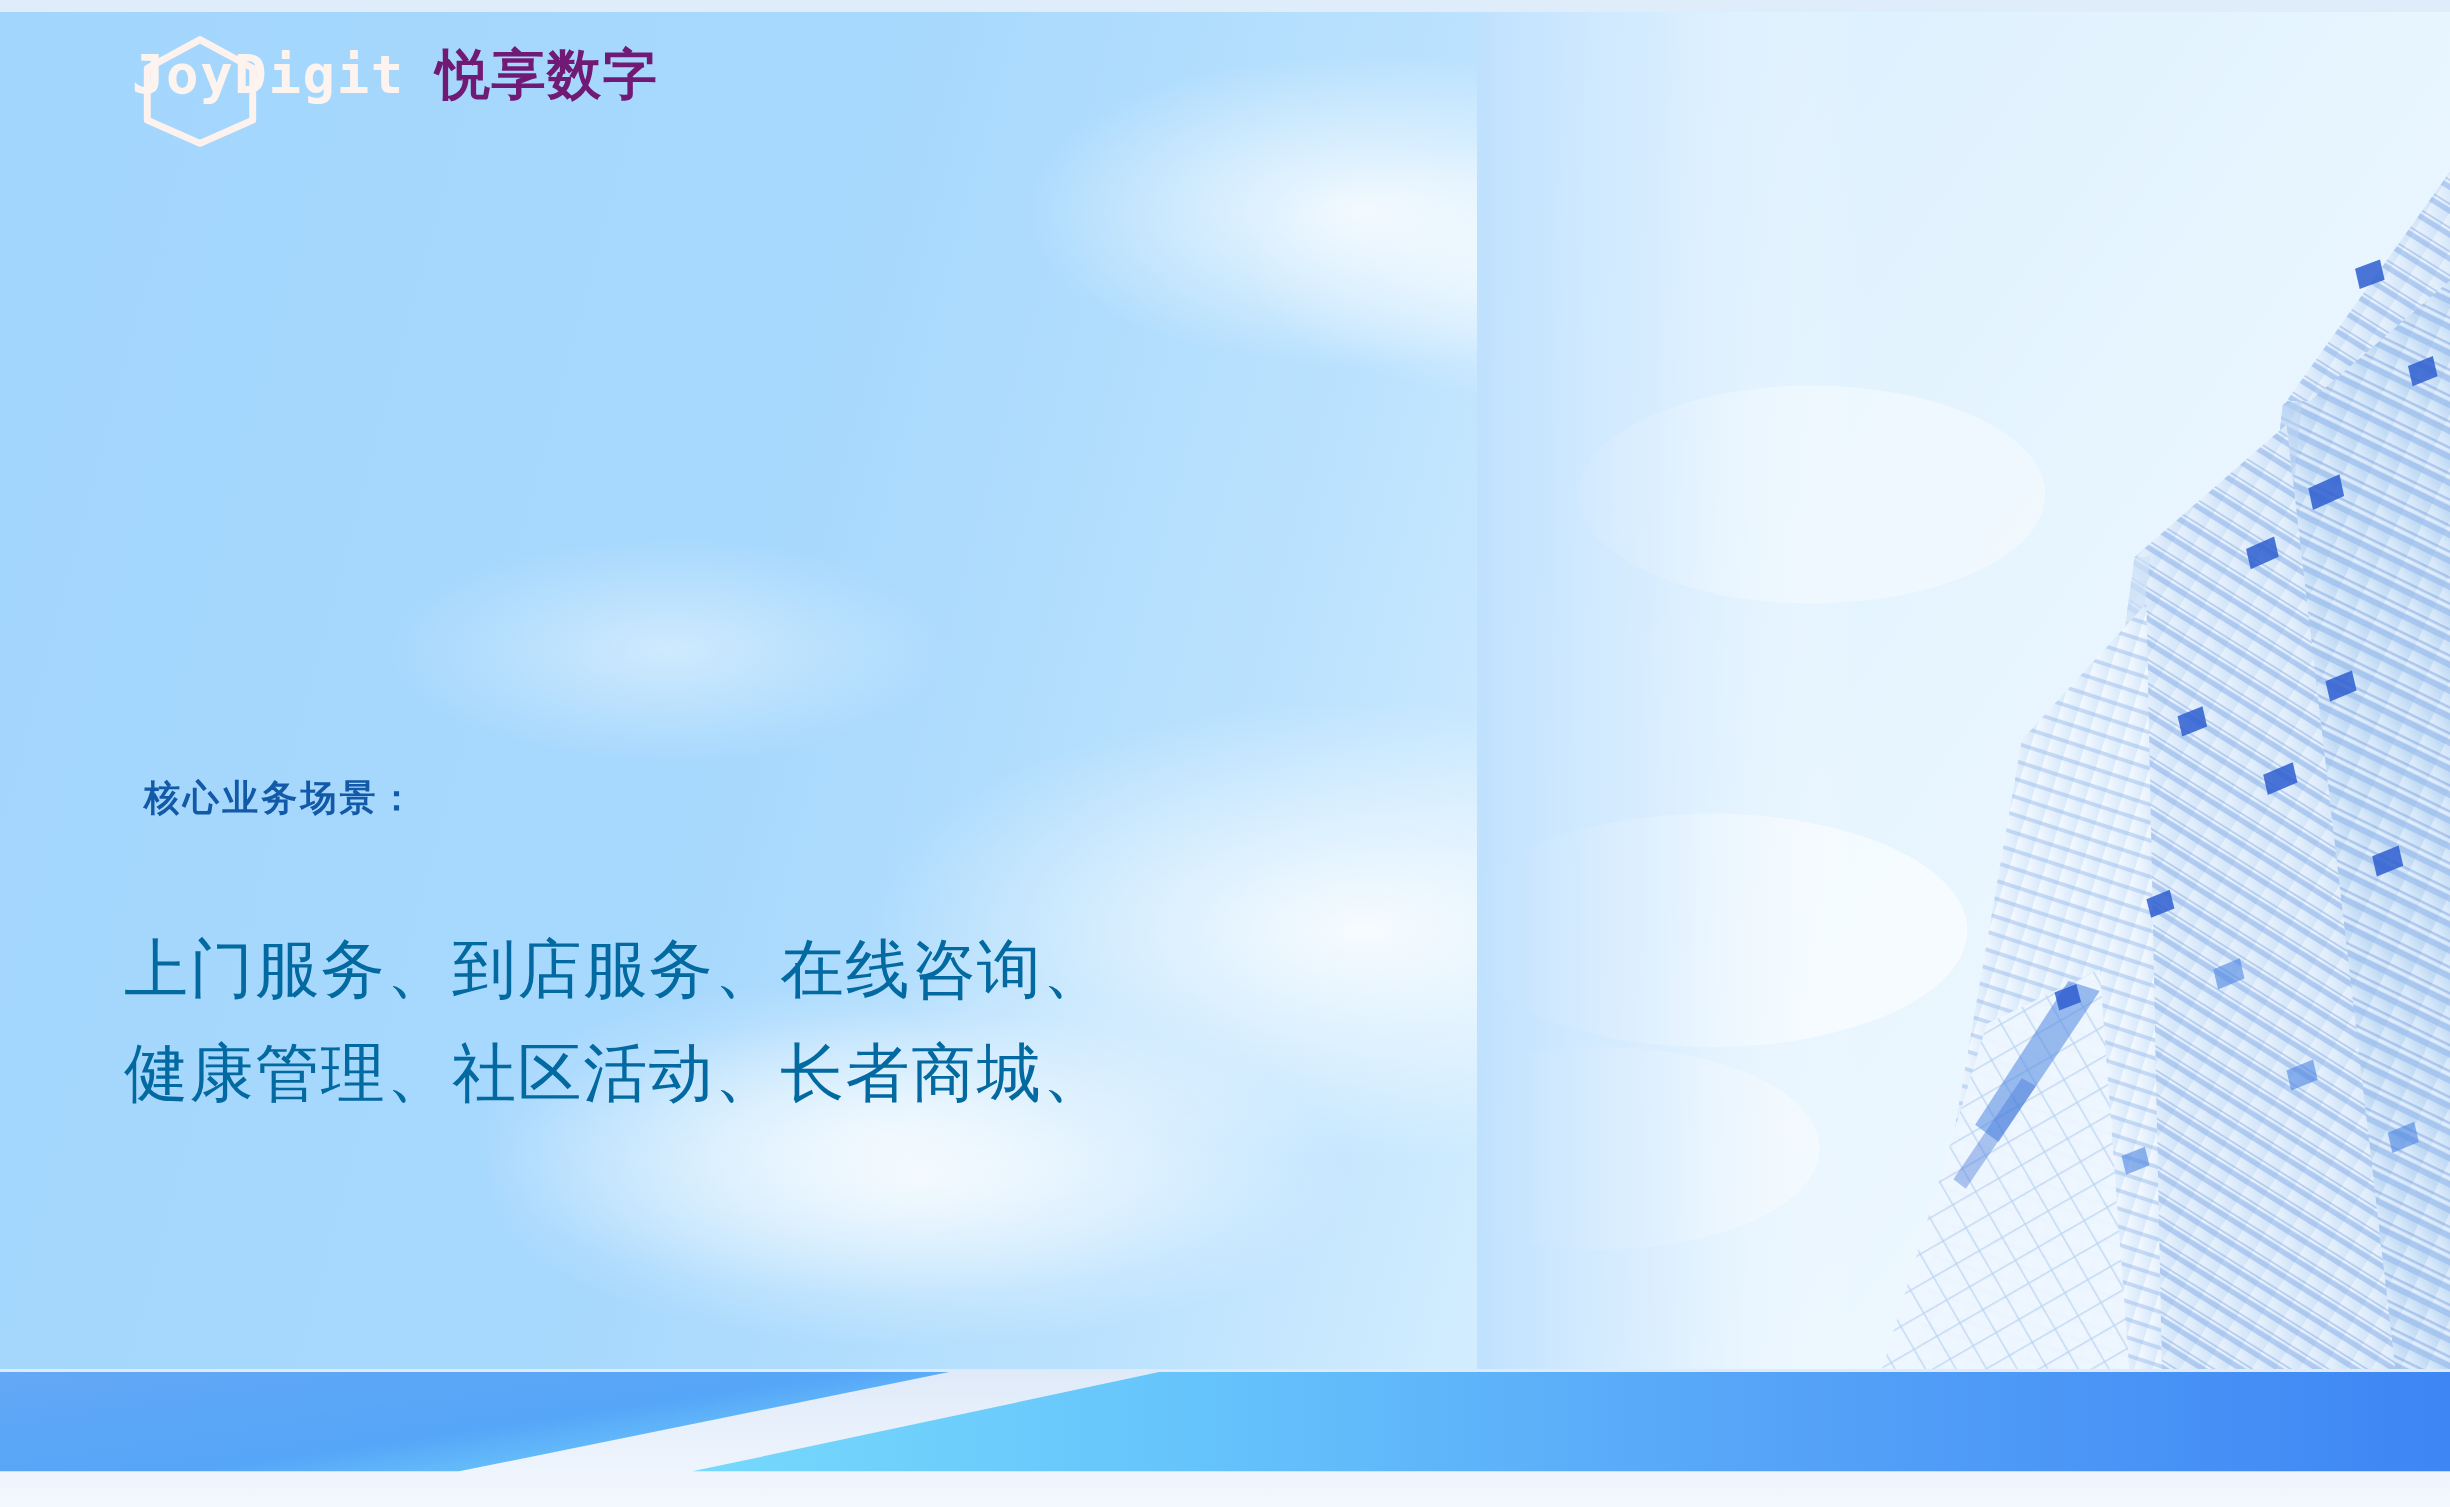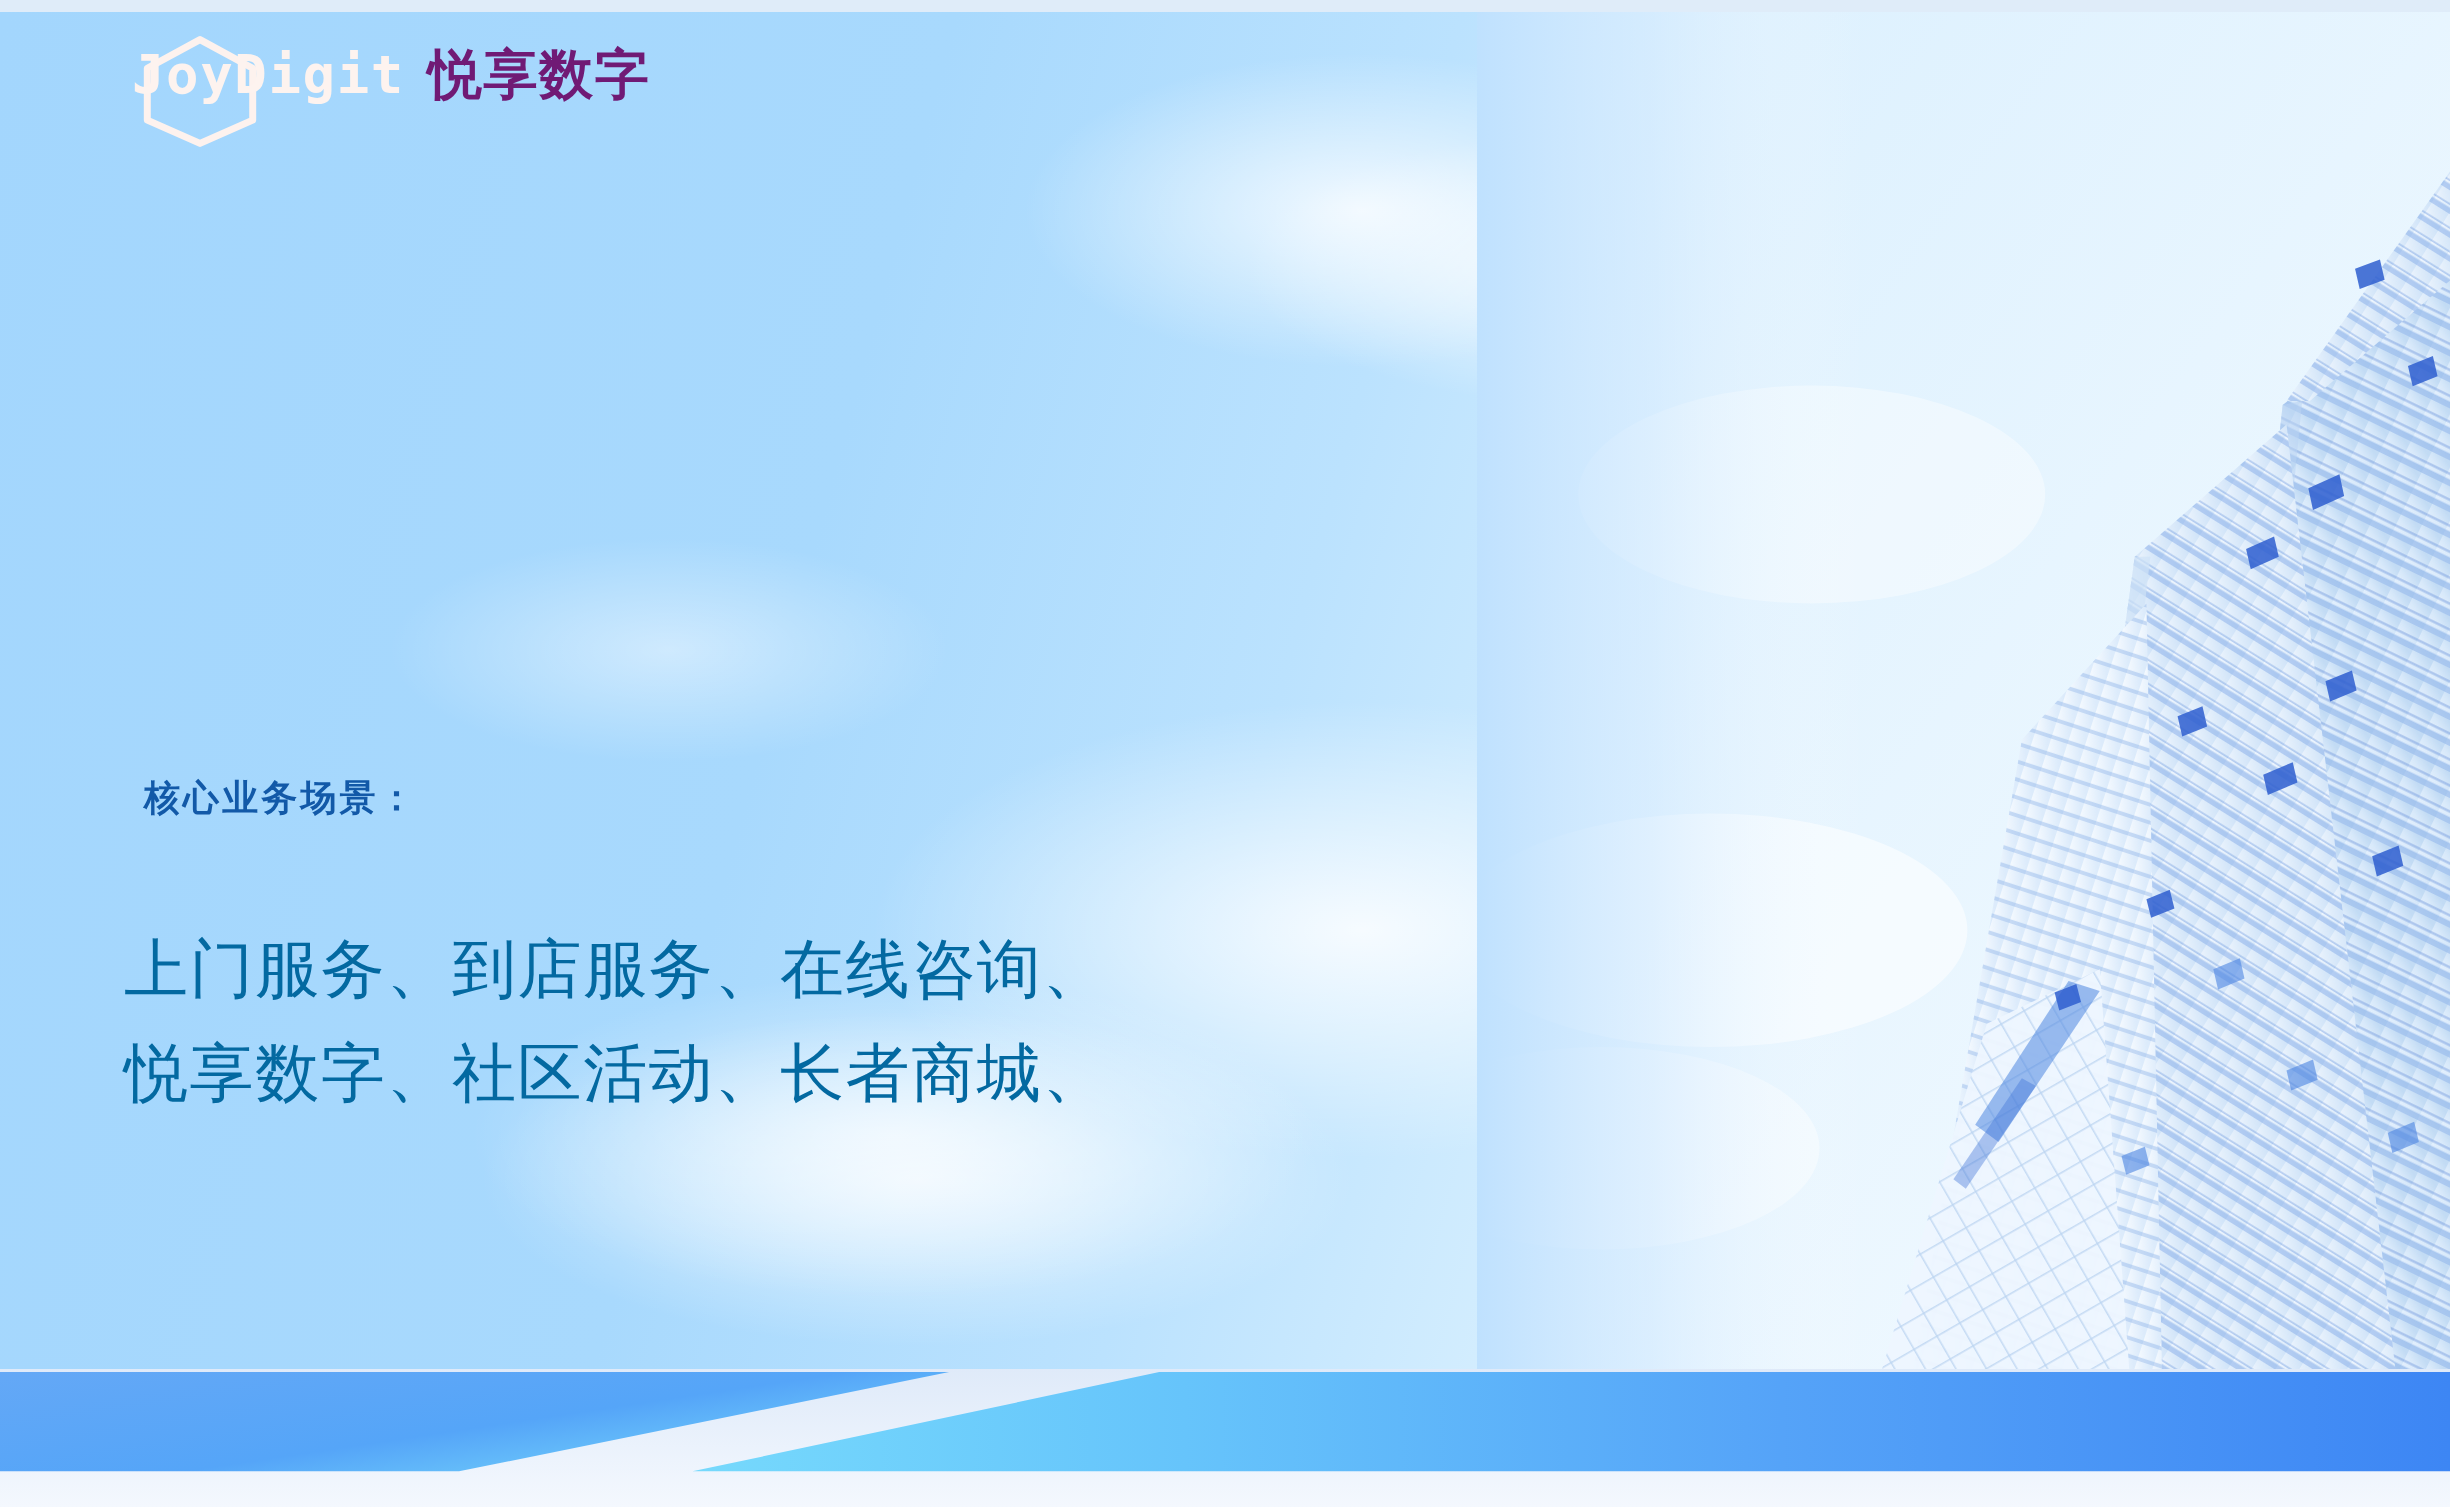--- a/index.html
+++ b/index.html
@@ -81,21 +81,21 @@
     left: 6.2px; top: 1.6px;
     width: 124px; height: 117px;
   }
   .logo-hex svg { display: block; width: 100%; height: 100%; }
   .logo-text {
     position: absolute;
     left: 0px; top: 17px;
     width: 560px;
     display: flex;
     align-items: baseline;
-    gap: 23px;
+    gap: 31px;
     white-space: nowrap;
   }
   .logo-mark {
     font-family: "DejaVu Sans Mono", monospace;
     font-size: 54px;
     font-weight: bold;
     letter-spacing: 1.6px;
     color: #fdf3ef;
     line-height: 1;
   }
@@ -281,21 +281,21 @@
       <span class="logo-mark">JoyDigit</span>
       <span class="logo-cn">悦享数字</span>
     </div>
   </div>
 
 
   <div class="subhead">核心业务场景：</div>
 
   <div class="scenarios">
     <span class="line">上门服务、到店服务、在线咨询、</span>
-    <span class="line">悦享数字、社区活动、长者商城、</span>
+    <span class="line">健康管理、社区活动、长者商城、</span>
   </div>
 
   <div class="bottom-area">
     <svg viewBox="0 0 3149 178" preserveAspectRatio="none" xmlns="http://www.w3.org/2000/svg">
       <defs>
         <linearGradient id="bandLeft" x1="0" y1="0" x2="1" y2="0.7">
           <stop offset="0%" stop-color="#64a8f6"></stop>
           <stop offset="60%" stop-color="#55a5f8"></stop>
           <stop offset="100%" stop-color="#74d4fb"></stop>
         </linearGradient>

